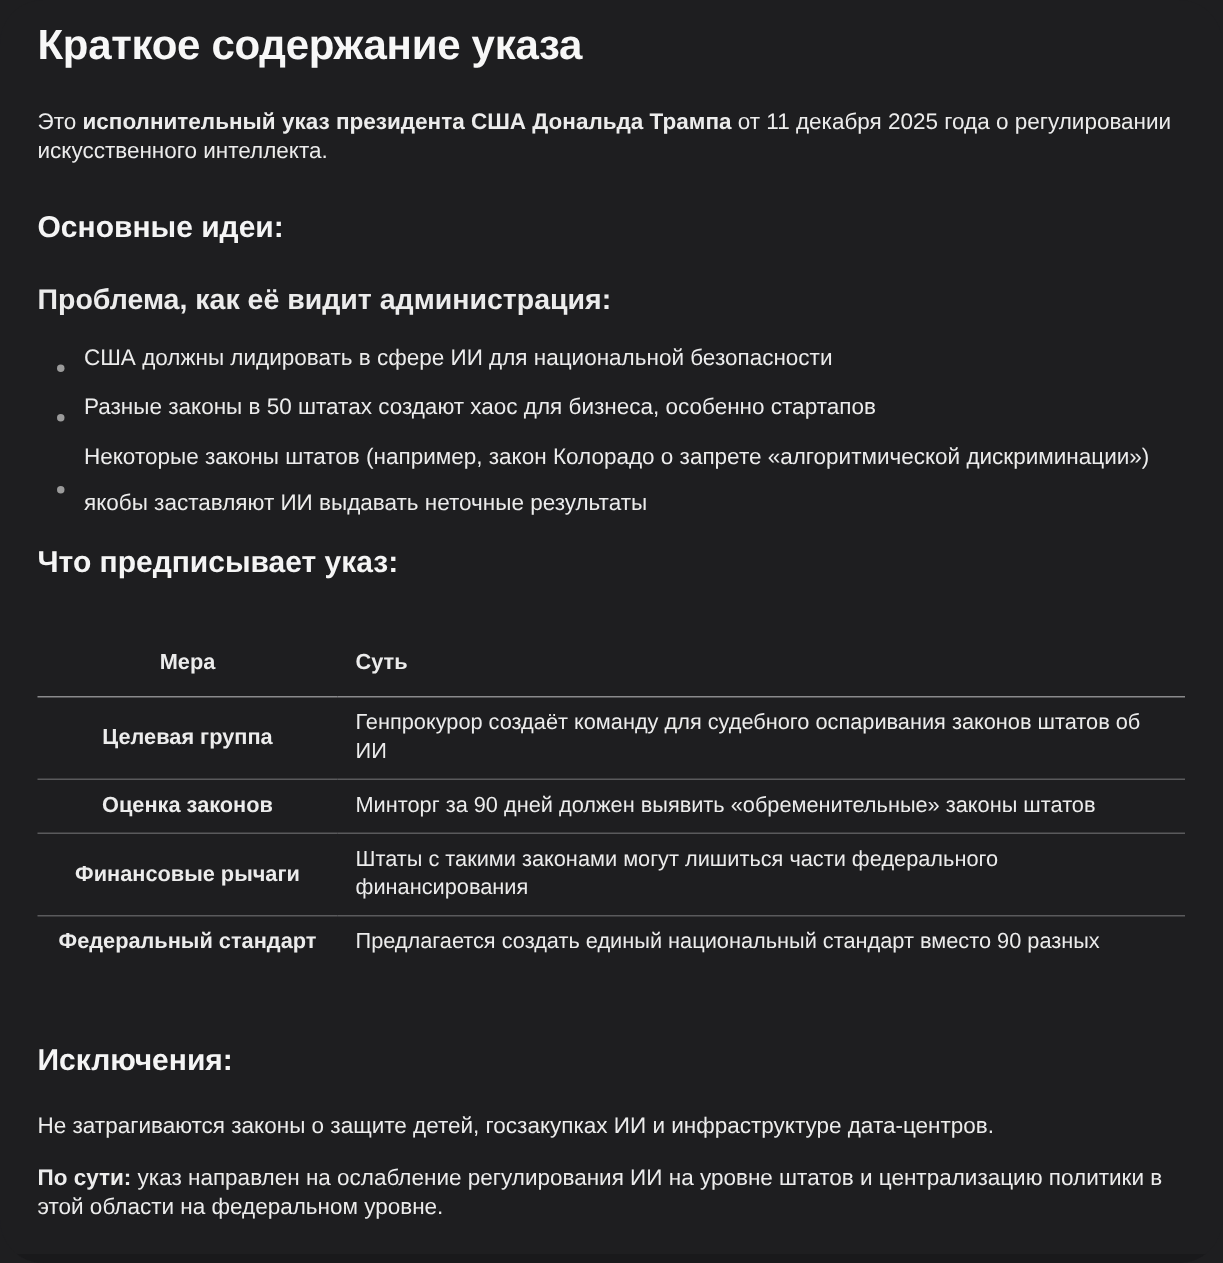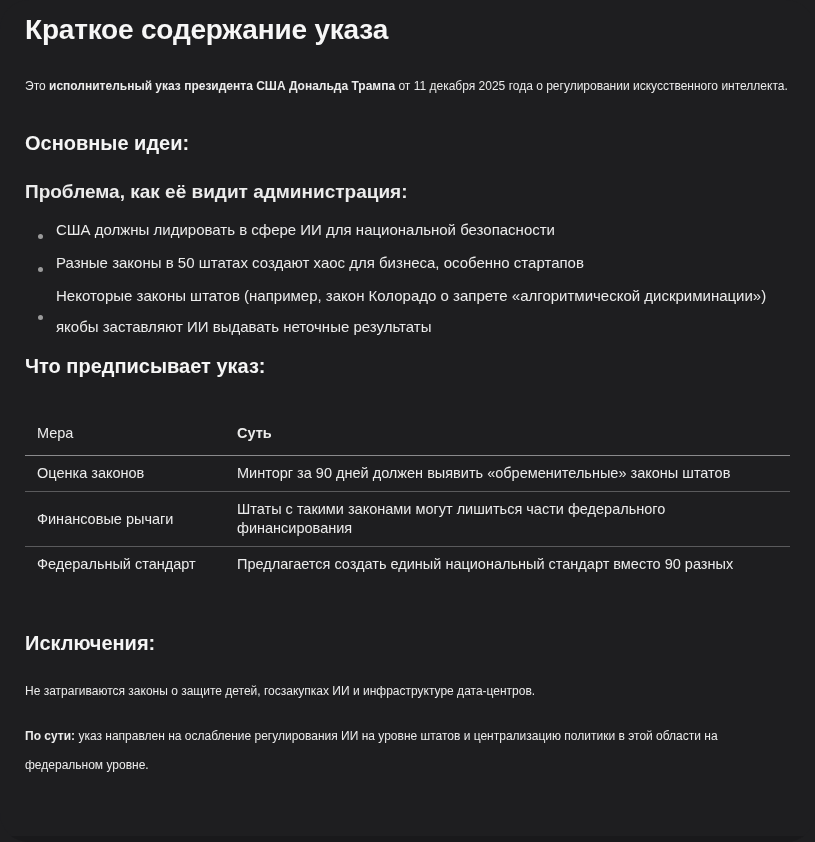--- a/index.html
+++ b/index.html
@@ -18,22 +18,22 @@
   }
   h1.title {
     font-size: 28px;
     font-weight: 700;
     color: #f7f7f7;
     margin: 4px 0 26px 0;
     letter-spacing: -0.2px;
     line-height: 32px;
   }
   p.body {
-    font-size: 12px;
-    line-height: 29px;
+    font-size: 15px;
+    line-height: 19px;
     margin: 0 0 30px 0;
     color: #ececec;
   }
   p.body b, p.body .bold { font-weight: 700; }
   h2.section {
     font-size: 20px;
     font-weight: 700;
     color: #f5f5f5;
     margin: 0 0 22px 0;
     line-height: 24px;
@@ -78,21 +78,21 @@
     line-height: 19px;
   }
   table.order-table td {
     padding: 8px 12px;
     line-height: 19px;
     border-bottom: 1px solid #5a5a5c;
     vertical-align: middle;
     height: 36px;
   }
   table.order-table tr:last-child td { border-bottom: none; }
-  table.order-table .col-measure { width: 200px; font-weight: 400; }
+  table.order-table .col-measure { width: 200px; font-weight: 700; text-align: center; }
   p.last { margin-bottom: 16px; }
   p.summary { margin-bottom: 2px; }
   .bottom-strip {
     position: absolute;
     left: 0; right: 0; bottom: 0;
     height: 6px;
     background: #19191b;
   }
 </style>
 </head>
@@ -127,20 +127,24 @@
 
   <table class="order-table">
     <thead>
       <tr>
         <th class="col-measure">Мера</th>
         <th>Суть</th>
       </tr>
     </thead>
     <tbody>
       <tr>
+        <td class="col-measure">Целевая группа</td>
+        <td>Генпрокурор создаёт команду для судебного оспаривания законов штатов об ИИ</td>
+      </tr>
+      <tr>
         <td class="col-measure">Оценка законов</td>
         <td>Минторг за 90 дней должен выявить «обременительные» законы штатов</td>
       </tr>
       <tr>
         <td class="col-measure">Финансовые рычаги</td>
         <td>Штаты с такими законами могут лишиться части федерального финансирования</td>
       </tr>
       <tr>
         <td class="col-measure">Федеральный стандарт</td>
         <td>Предлагается создать единый национальный стандарт вместо 90 разных</td>

